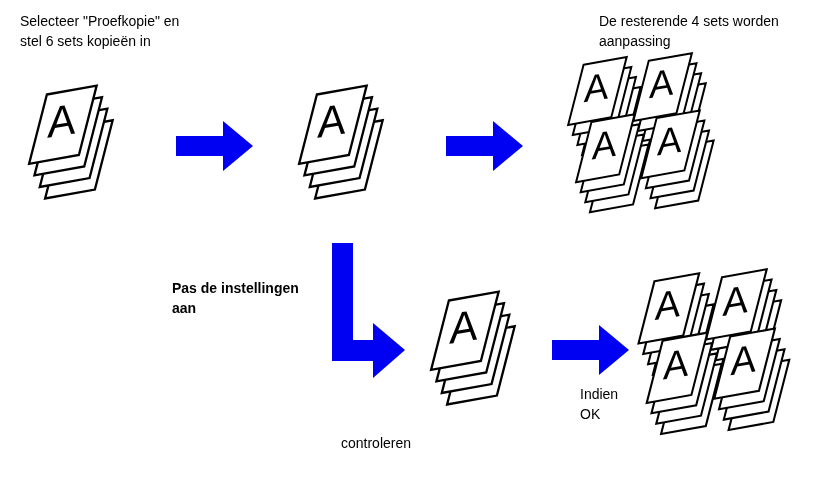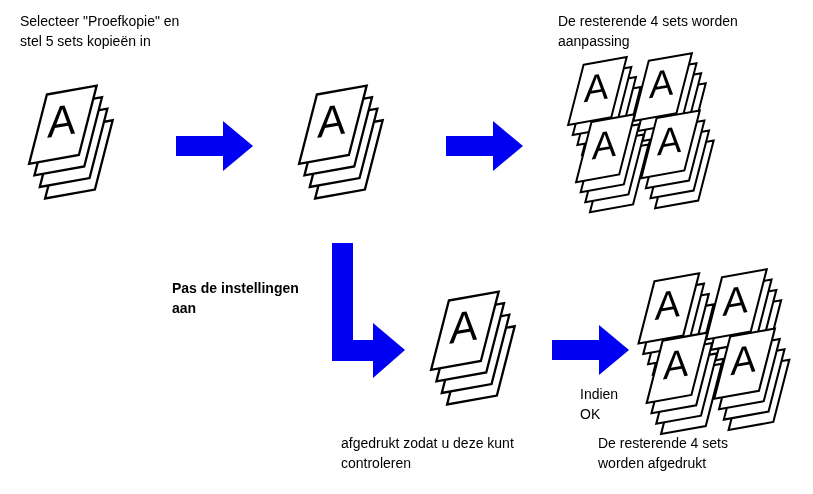--- a/index.html
+++ b/index.html
@@ -16,48 +16,43 @@
     font-style:italic; font-weight:400;
   }
 </style>
 </head>
 <body>
 
 <div class="canvas">
 
   <div class="label" style="left:20px; top:11px;">
     <div>Selecteer "Proefkopie" en</div>
-    <div>stel 5 sets kopieën in</div>
+    <div>stel 6 sets kopieën in</div>
   </div>
 
 
-  <div class="label" style="left:558px; top:11px;">
+  <div class="label" style="left:599px; top:11px;">
     <div>De resterende 4 sets worden</div>
     <div>aanpassing</div>
   </div>
 
   <div class="label" style="left:172px; top:278px;font-weight:bold;">
     <div>Pas de instellingen</div>
     <div>aan</div>
   </div>
 
   <div class="label" style="left:580px; top:384px;">
     <div>Indien</div>
     <div>OK</div>
   </div>
 
   <div class="label" style="left:341px; top:433px;">
-    <div>afgedrukt zodat u deze kunt</div>
     <div>controleren</div>
   </div>
 
-  <div class="label" style="left:598px; top:433px;">
-    <div>De resterende 4 sets</div>
-    <div>worden afgedrukt</div>
-  </div>
 
   <svg class="icon" style="left:22px; top:82px; width:96px; height:121px;" viewBox="0 0 108 136">
     <g fill="#fff" stroke="#000000" stroke-width="2.6">
       <path transform="translate(18,39)" d="M28,14 l56,-10 l-20,78 l-56,10 z"></path>
       <path transform="translate(12,26)" d="M28,14 l56,-10 l-20,78 l-56,10 z"></path>
       <path transform="translate(6,13)" d="M28,14 l56,-10 l-20,78 l-56,10 z"></path>
       <path d="M28,14 l56,-10 l-20,78 l-56,10 z"></path>
     </g>
     <text class="letter" x="44" y="60" font-size="48" text-anchor="middle" fill="#000" transform="rotate(-9 44 44)">A</text>
   </svg>

